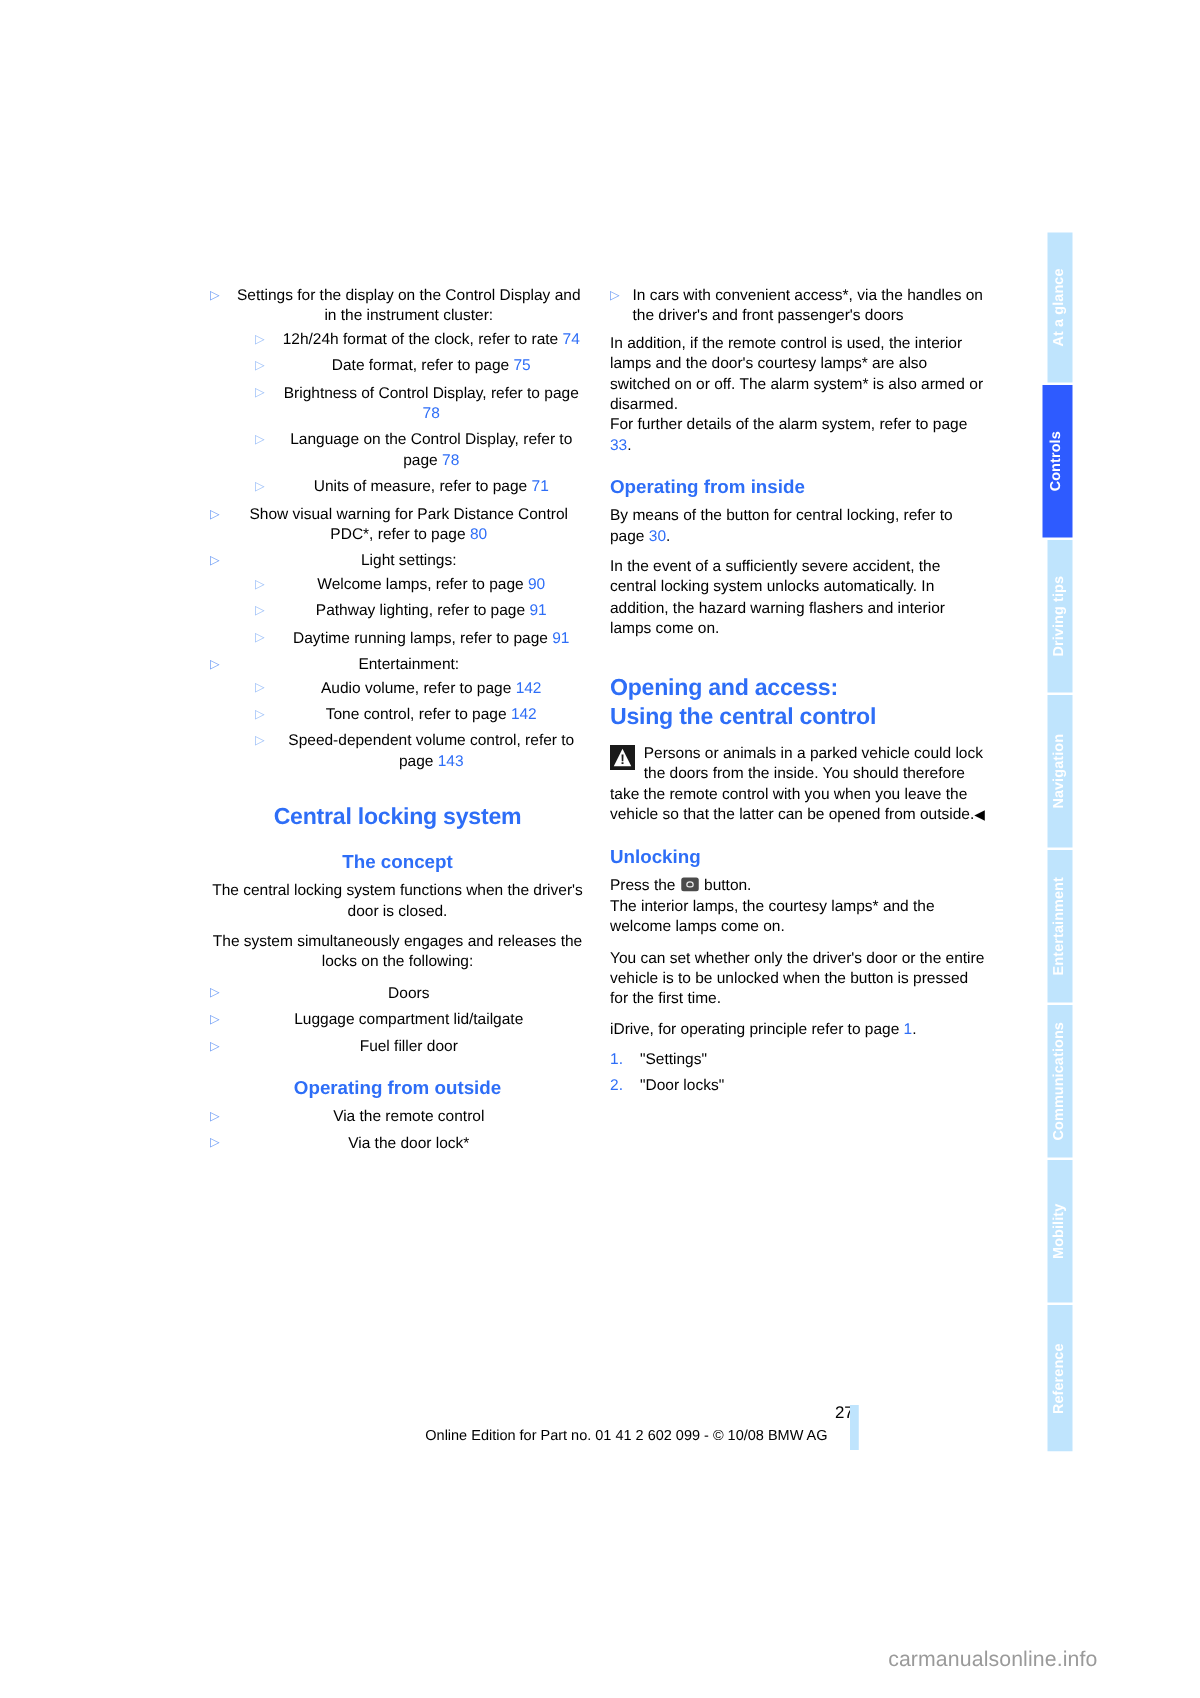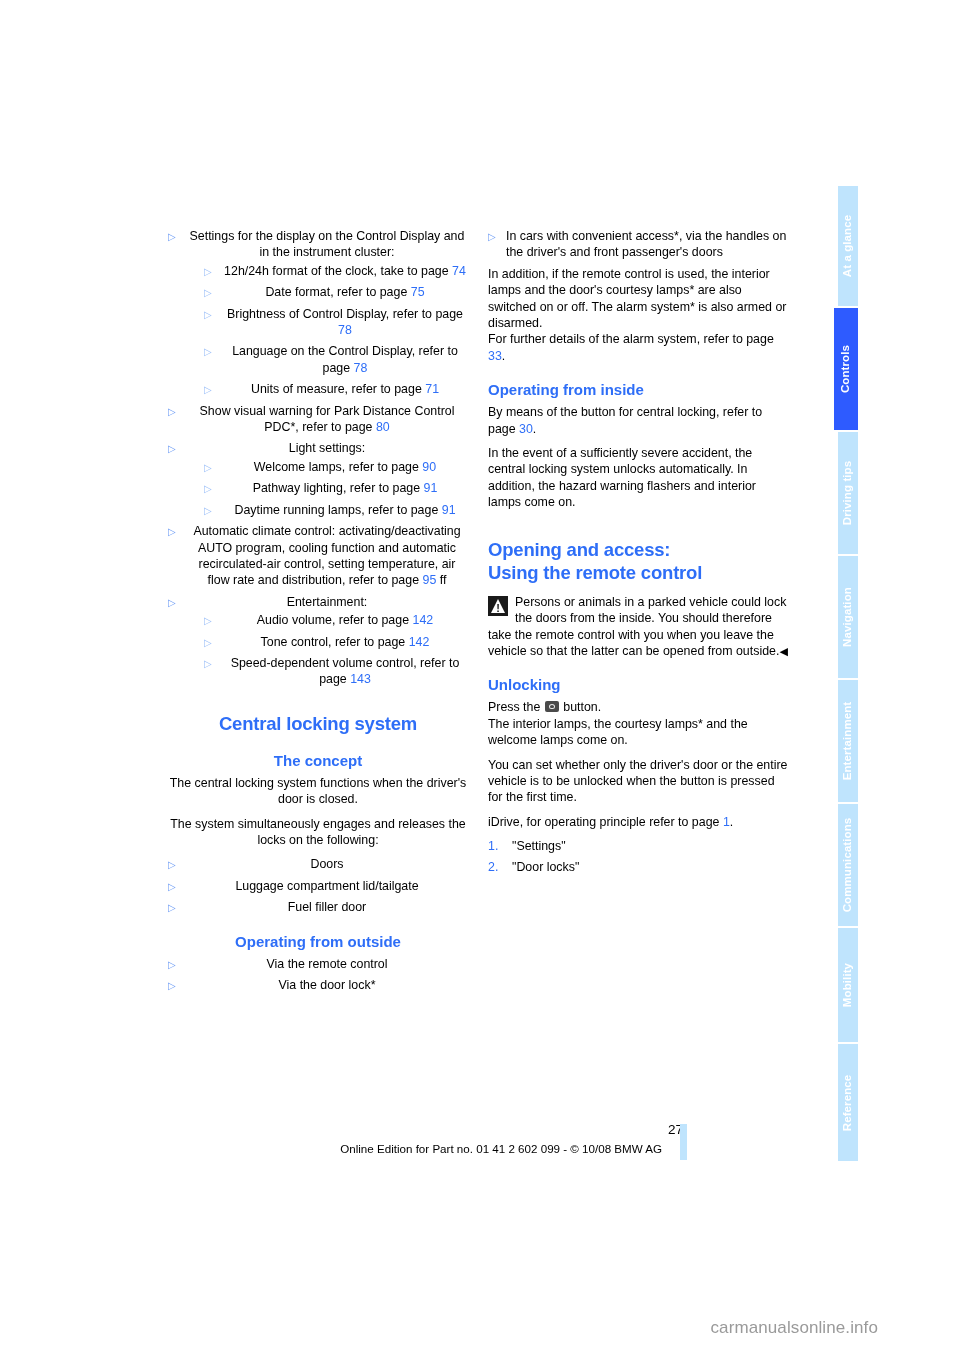--- a/index.html
+++ b/index.html
@@ -279,21 +279,21 @@
     </div>
   </div>
 
   <div class="col" id="col-left">
 
     <ul class="blist">
       <li>
         <span>Settings for the display on the Control Display and in the instrument cluster:</span>
         <ul class="blist sub">
           <li>
-            <span>12h/24h format of the clock, take to page</span>
+            <span>12h/24h format of the clock, refer to rate</span>
             <span class="pref">74</span>
           </li>
           <li>
             <span>Date format, refer to page</span>
             <span class="pref">75</span>
           </li>
           <li>
             <span>Brightness of Control Display, refer to page</span>
             <span class="pref">78</span>
           </li>
@@ -324,25 +324,20 @@
             <span>Pathway lighting, refer to page</span>
             <span class="pref">91</span>
           </li>
           <li>
             <span>Daytime running lamps, refer to page</span>
             <span class="pref">91</span>
           </li>
         </ul>
       </li>
 
-      <li>
-        <span>Automatic climate control: activating/deactivating AUTO program, cooling function and automatic recirculated-air control, setting temperature, air flow rate and distribution, refer to page</span>
-        <span class="pref">95</span>
-        <span>ff</span>
-      </li>
 
       <li>
         <span>Entertainment:</span>
         <ul class="blist sub">
           <li>
             <span>Audio volume, refer to page</span>
             <span class="pref">142</span>
           </li>
           <li>
             <span>Tone control, refer to page</span>
@@ -404,21 +399,21 @@
 
     <div class="h2">Operating from inside</div>
     <p class="para">
       <span>By means of the button for central locking, refer to page</span>
       <span class="pref">30</span><span>.</span>
     </p>
     <p class="para">In the event of a sufficiently severe accident, the central locking system unlocks automatically. In addition, the hazard warning flashers and interior lamps come on.</p>
 
     <div class="h1" style="margin-top:27px;margin-bottom:10px;">
       <span>Opening and access:</span><br>
-      <span>Using the remote control</span>
+      <span>Using the central control</span>
     </div>
 
     <p class="para">
       <span class="warn-icon">
           <span class="bang">!</span>
         </span><span>Persons or animals in a parked vehicle could lock the doors from the inside. You should therefore take the remote control with you when you leave the vehicle so that the latter can be opened from outside.</span><span class="warn-end">◀</span>
     </p>
 
     <div class="h2">Unlocking</div>
     <p class="para tight">

